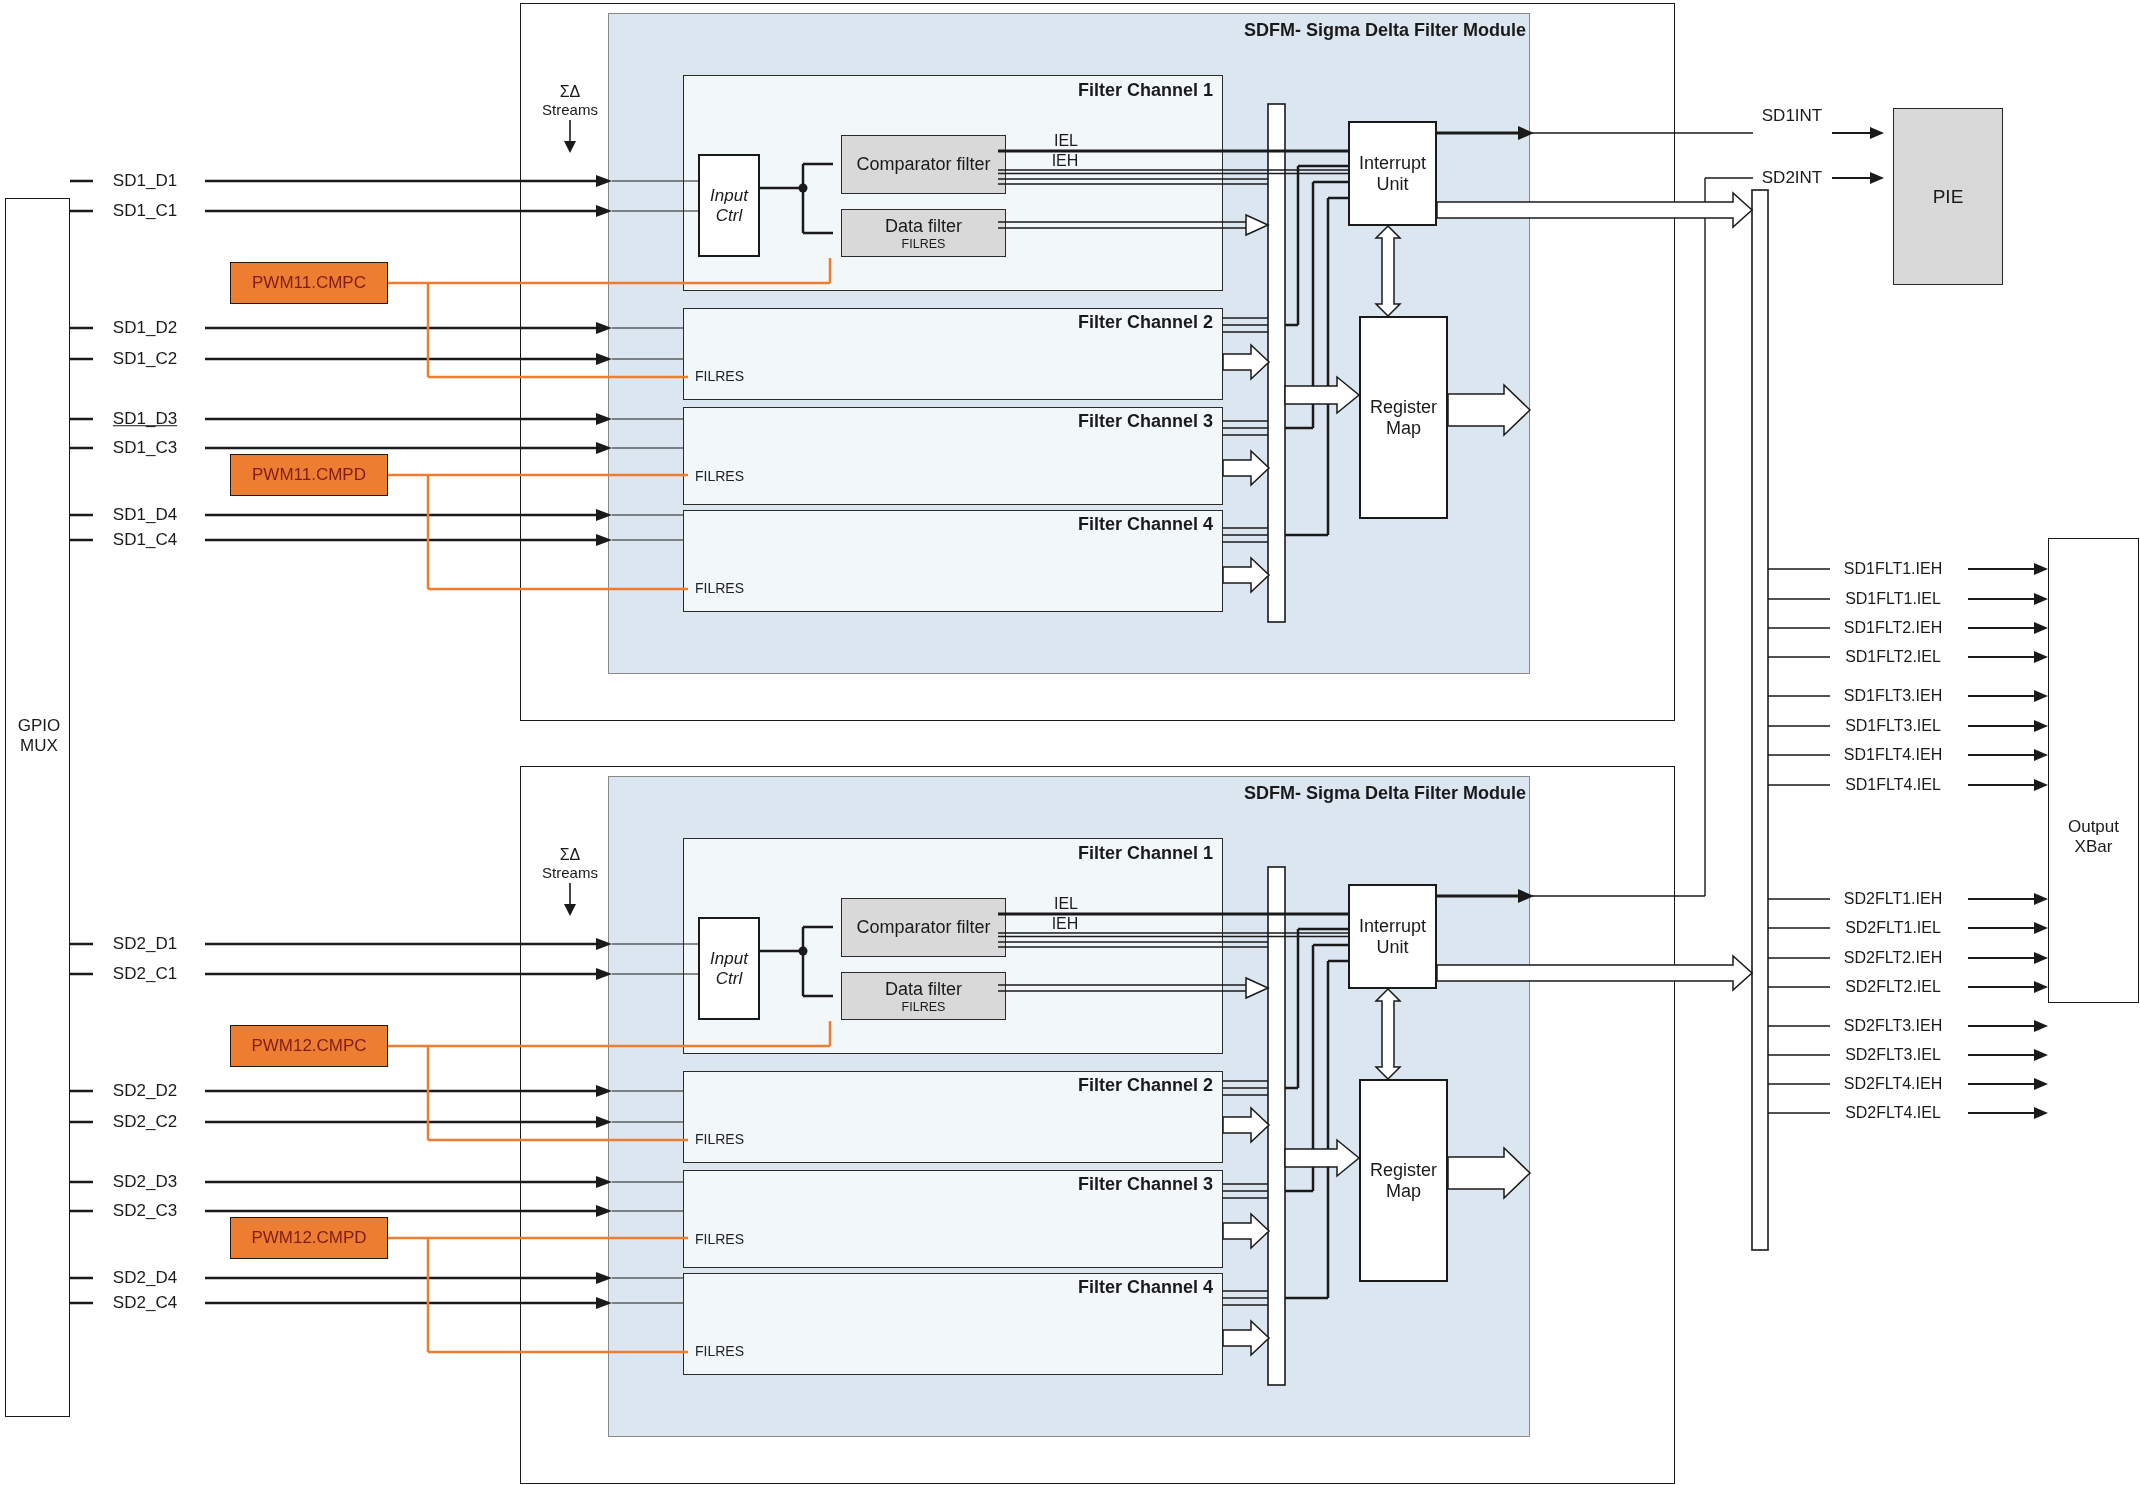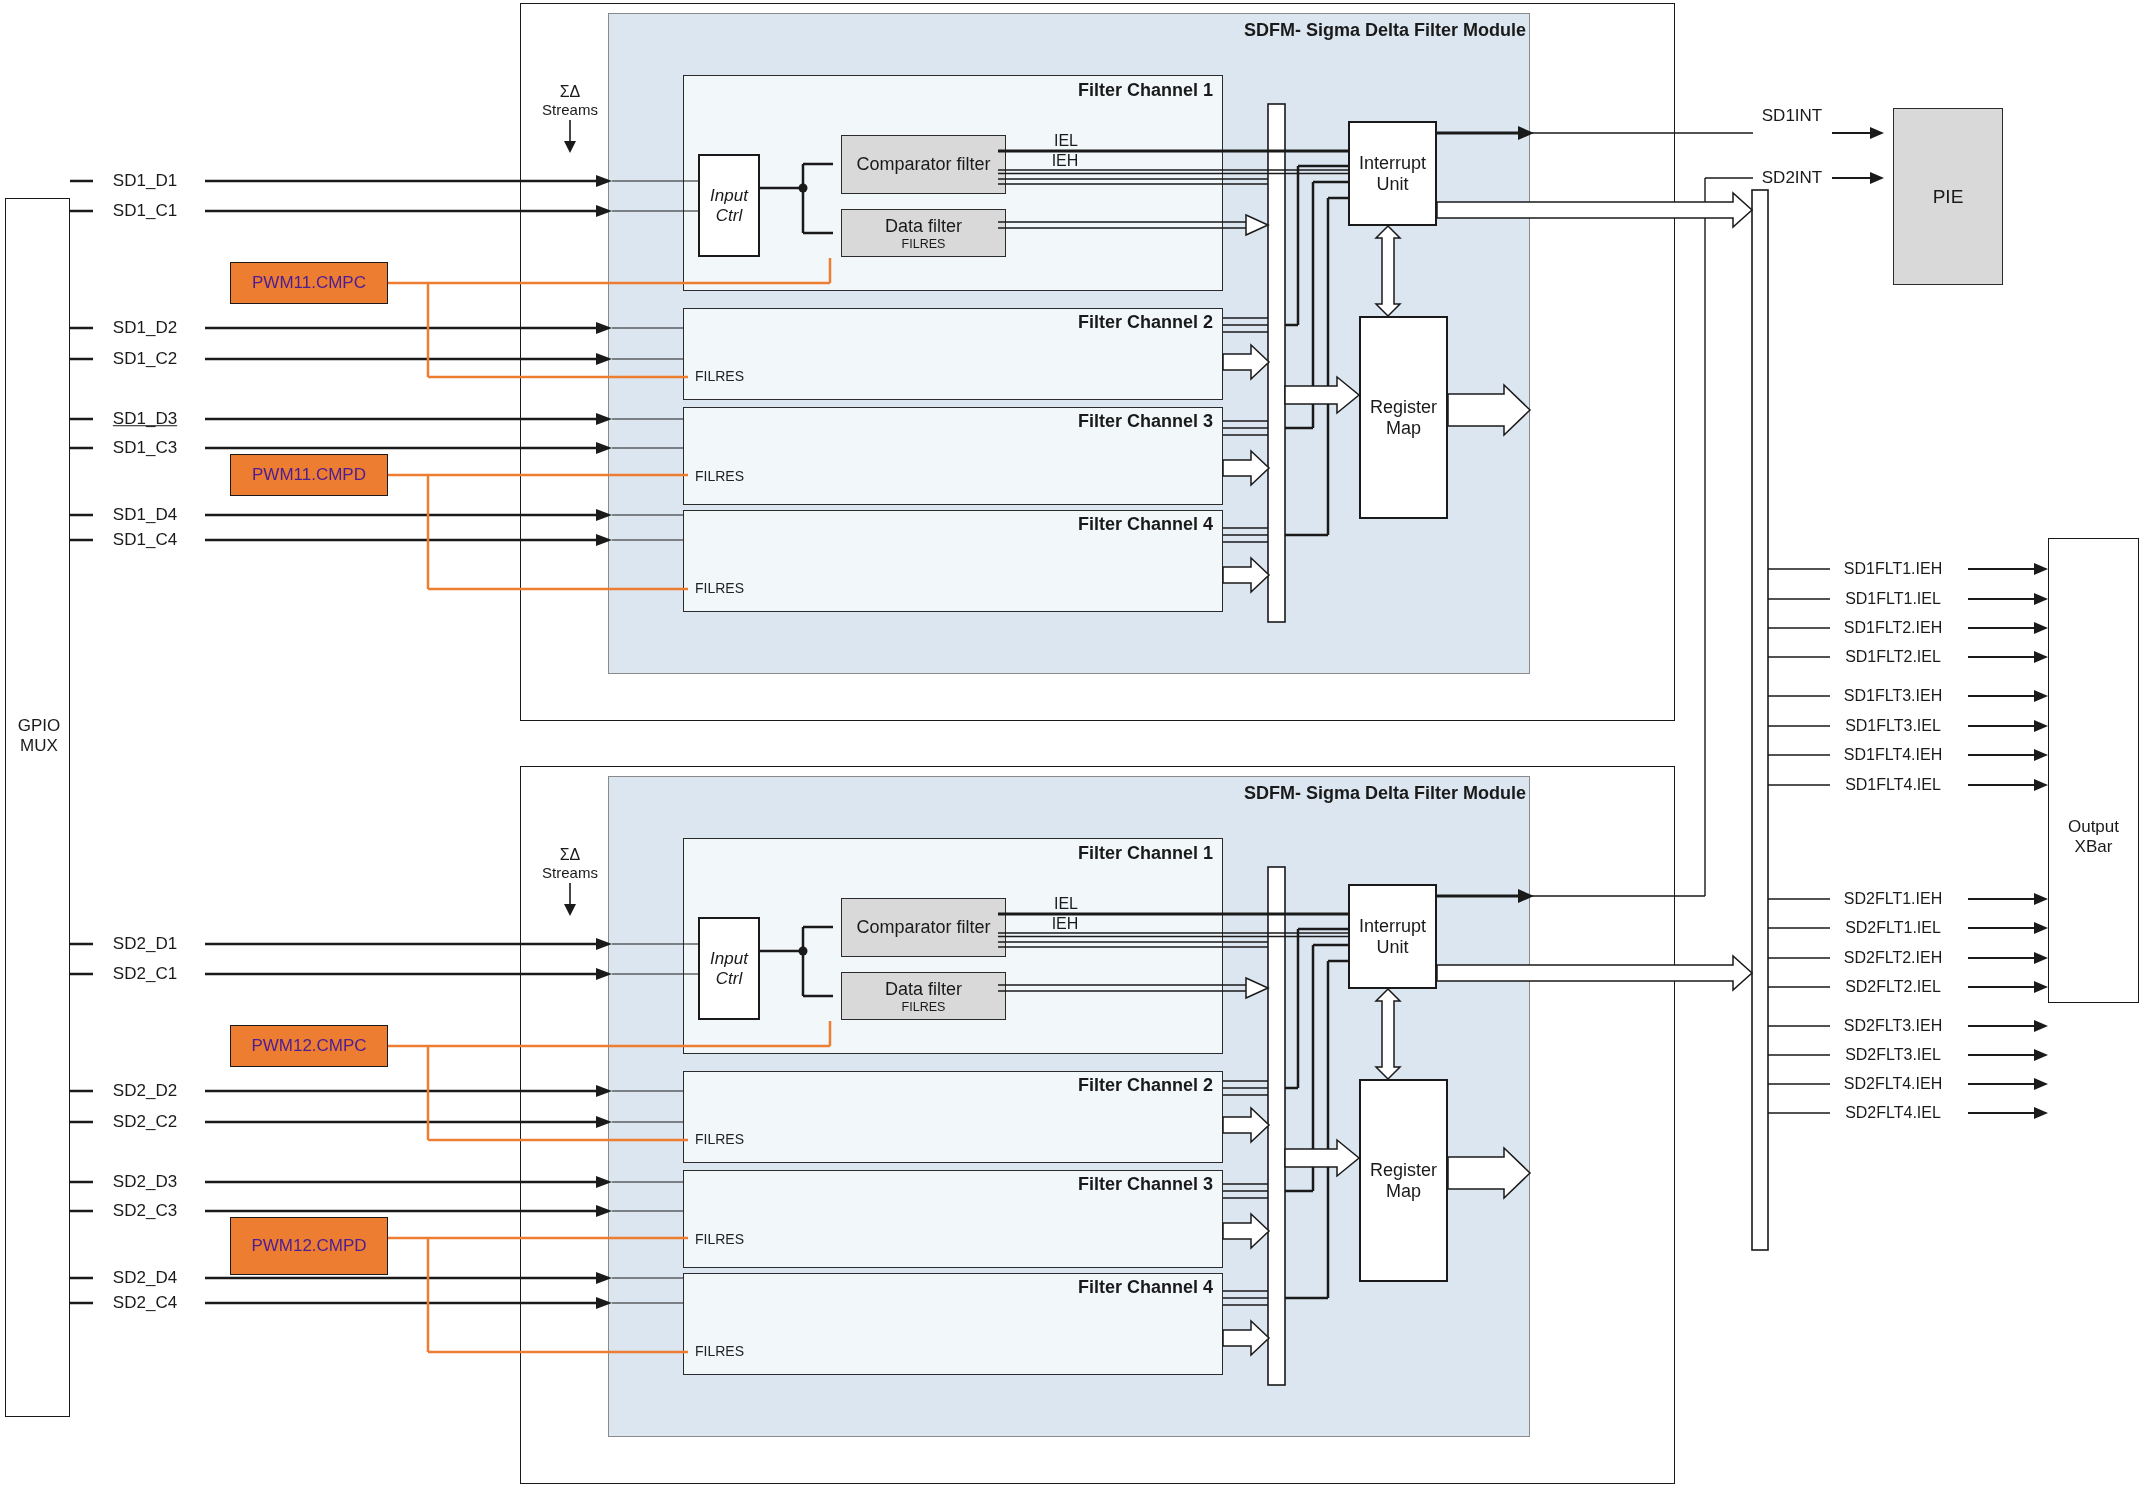--- a/index.html
+++ b/index.html
@@ -7,21 +7,21 @@
     position:relative;width:2140px;height:1485px;background:#fff;overflow:hidden;
     font-family:"Liberation Sans","DejaVu Sans",sans-serif;color:#1a1a1a;
   }
   .abs{position:absolute;box-sizing:border-box;}
   .ctr{position:absolute;transform:translate(-50%,-50%);white-space:nowrap;line-height:1.15;text-align:center;}
   .box{position:absolute;box-sizing:border-box;background:#fff;border:1.5px solid #1a1a1a;}
   .module-outer{background:#fff;border:1.6px solid #1a1a1a;}
   .module-blue{background:#dce6f1;border:1px solid #8a8a8a;}
   .fc-box{background:#f2f7fa;border:1.5px solid #2b2b2b;}
   .gray-box{background:#d9d9d9;border:1.5px solid #2b2b2b;margin-left:8px;}
-  .orange-box{background:#ED7D31;border:1.6px solid #1a1a1a;color:#4c1d95;
+  .orange-box{background:#ED7D31;border:1.6px solid #1a1a1a;color:#7f1d1d;
     display:flex;align-items:center;justify-content:center;font-size:17px;}
   .fc-title{position:absolute;text-align:right;font-weight:bold;font-size:18px;}
   .sig-label{font-size:17px;}
   .filres{position:absolute;font-size:14px;color:#222;}
   .stack{display:flex;flex-direction:column;align-items:center;justify-content:center;height:100%;width:100%;}
   svg{position:absolute;left:0;top:0;pointer-events:none;}
   .xbar-label{font-size:16px;}
   .int-label{font-size:17px;}
 </style>
 </head>
@@ -126,21 +126,21 @@
     <div class="ctr sig-label" style="left:145px;top:328px;">SD2_D2</div>
     <div class="ctr sig-label" style="left:145px;top:359px;">SD2_C2</div>
     <div class="ctr sig-label" style="left:145px;top:419px;">SD2_D3</div>
     <div class="ctr sig-label" style="left:145px;top:448px;">SD2_C3</div>
     <div class="ctr sig-label" style="left:145px;top:515px;">SD2_D4</div>
     <div class="ctr sig-label" style="left:145px;top:540px;">SD2_C4</div>
 
     <div class="abs orange-box" style="left:230px;top:262px;width:158px;height:42px;">
         <span>PWM12.CMPC</span>
       </div>
-    <div class="abs orange-box" style="left:230px;top:454px;width:158px;height:58px;">
+    <div class="abs orange-box" style="left:230px;top:454px;width:158px;height:42px;">
         <span>PWM12.CMPD</span>
       </div>
 
     <div class="abs fc-box" style="left:683px;top:75px;width:540px;height:216px;"></div>
     <div class="fc-title" style="left:900px;top:80px;width:313px;">Filter Channel 1</div>
     <div class="abs box" style="left:698px;top:154px;width:62px;height:103px;border-width:2.5px;">
       <div class="stack" style="font-style:italic;font-size:17px;">
         <div>Input</div>
         <div>Ctrl</div>
       </div>

